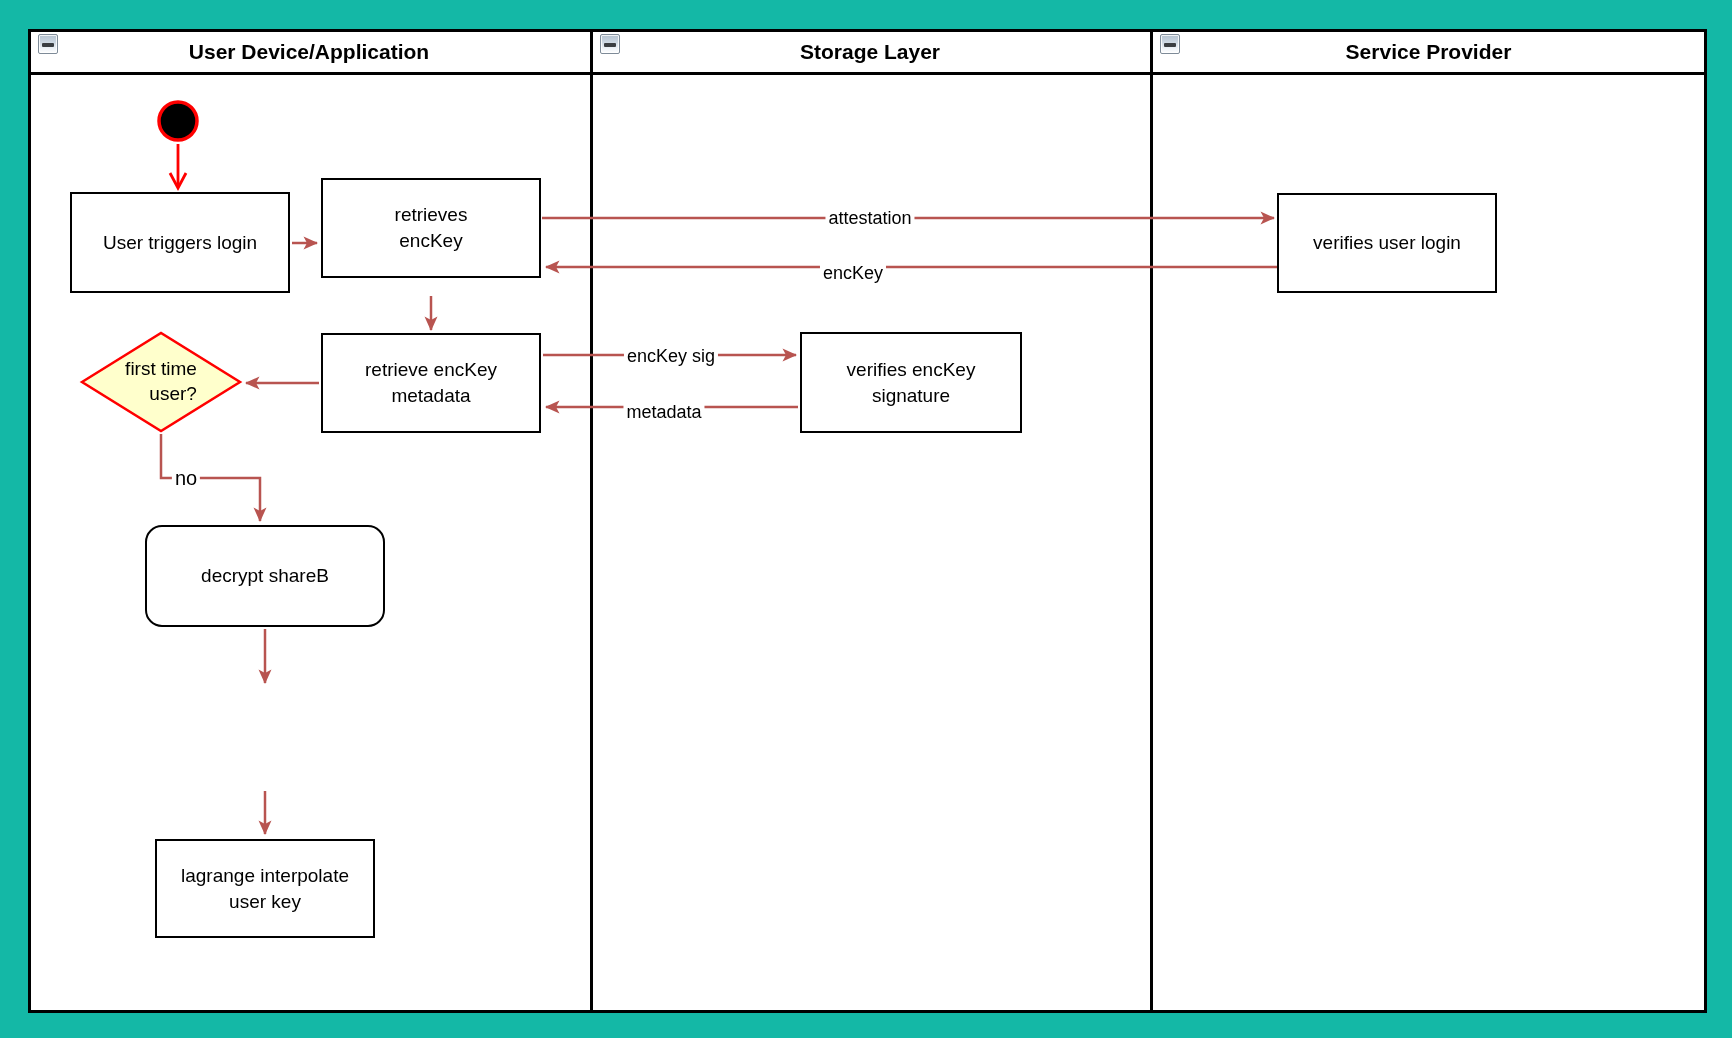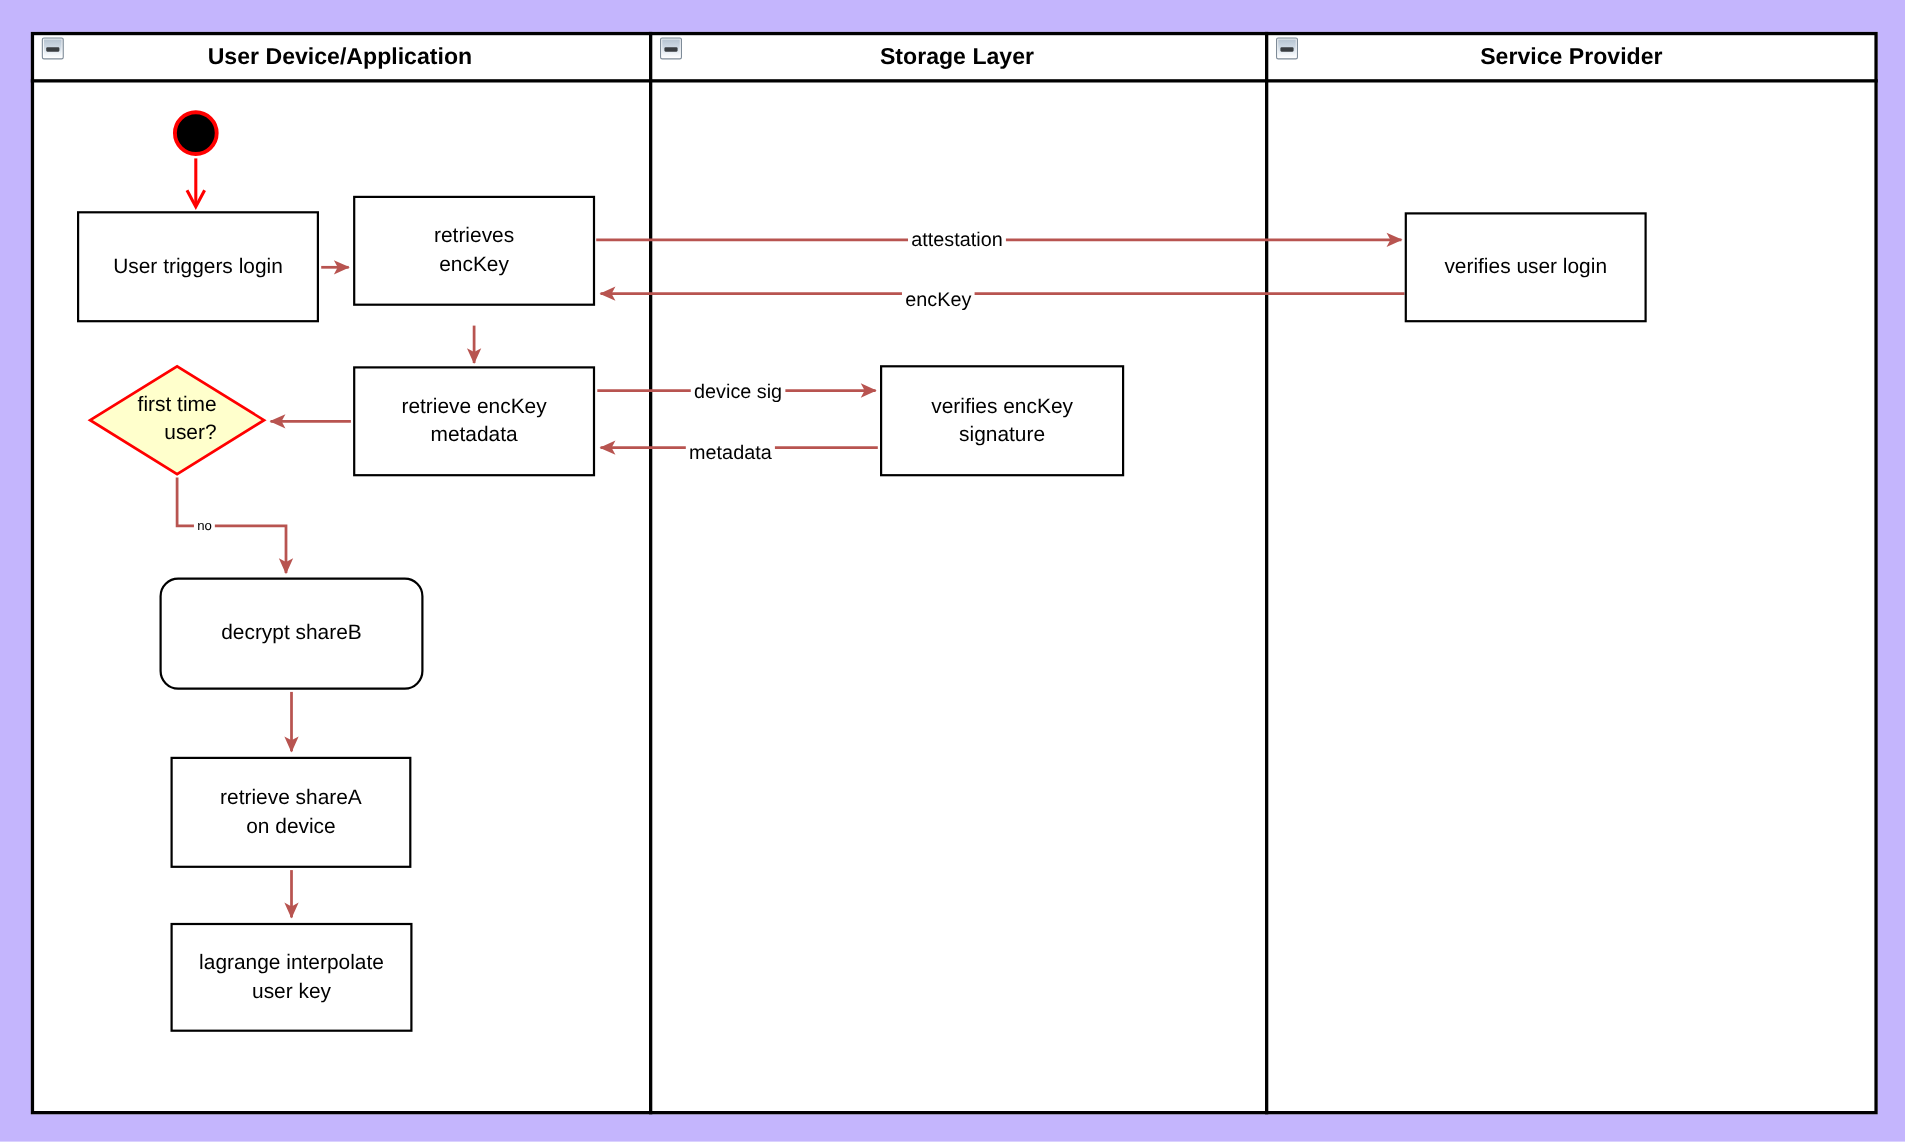--- a/index.html
+++ b/index.html
@@ -1,17 +1,17 @@
 <!DOCTYPE html>
 <html><head>
 <meta charset="utf-8">
 <style>
   html,body{margin:0;padding:0;background:#ffffff;}
   .canvas{
-    position:relative;width:1732px;height:1038px;background:#c4b5fd;
+    position:relative;width:1732px;height:1038px;background:#14b8a6;
     font-family:"Liberation Sans", sans-serif;color:#000;overflow:hidden;
   }
   
   .pool{position:absolute;left:28px;top:29px;width:1679px;height:984px;
     box-sizing:border-box;border:3px solid #000;background:#fff;}
   .vline{position:absolute;top:29px;height:984px;width:3px;background:#000;}
   .hline{position:absolute;left:28px;top:72px;width:1679px;height:3px;background:#000;}
   
   .lane-header{position:absolute;top:32px;height:40px;display:flex;
     align-items:center;justify-content:center;font-weight:bold;font-size:21px;}
@@ -93,31 +93,29 @@
 
     <polygon points="82,382 161,333 240,382 161,431" fill="#FFFFCC" stroke="#FF0000" stroke-width="2.5"></polygon>
   </svg>
 
   <div class="node" style="left:70px;top:192px;width:220px;height:101px;">User triggers login</div>
   <div class="node" style="left:321px;top:178px;width:220px;height:100px;">retrieves
 encKey</div>
   <div class="node" style="left:321px;top:333px;width:220px;height:100px;">retrieve encKey
 metadata</div>
   <div class="node" style="left:145px;top:525px;width:240px;height:102px;border-radius:17px;">decrypt shareB</div>
-  <div class="node" style="left:155px;top:688px;width:219px;height:101px;">retrieve shareA
-on device</div>
   <div class="node" style="left:155px;top:839px;width:220px;height:99px;">lagrange interpolate
 user key</div>
 
   <div class="node" style="left:800px;top:332px;width:222px;height:101px;">verifies encKey
 signature</div>
   <div class="node" style="left:1277px;top:193px;width:220px;height:100px;">verifies user login</div>
 
   <div class="diamond-label">first time
 user?</div>
 
   <div class="edge-label" style="left:870px;top:218px;">attestation</div>
   <div class="edge-label" style="left:853px;top:273px;">encKey</div>
-  <div class="edge-label" style="left:671px;top:356px;">device sig</div>
+  <div class="edge-label" style="left:671px;top:356px;">encKey sig</div>
   <div class="edge-label" style="left:664px;top:412px;">metadata</div>
-  <div class="edge-label" style="left:186px;top:478px;font-size:12px;">no</div>
+  <div class="edge-label" style="left:186px;top:478px;font-size:20px;">no</div>
 
 </div>
 
 </body></html>

